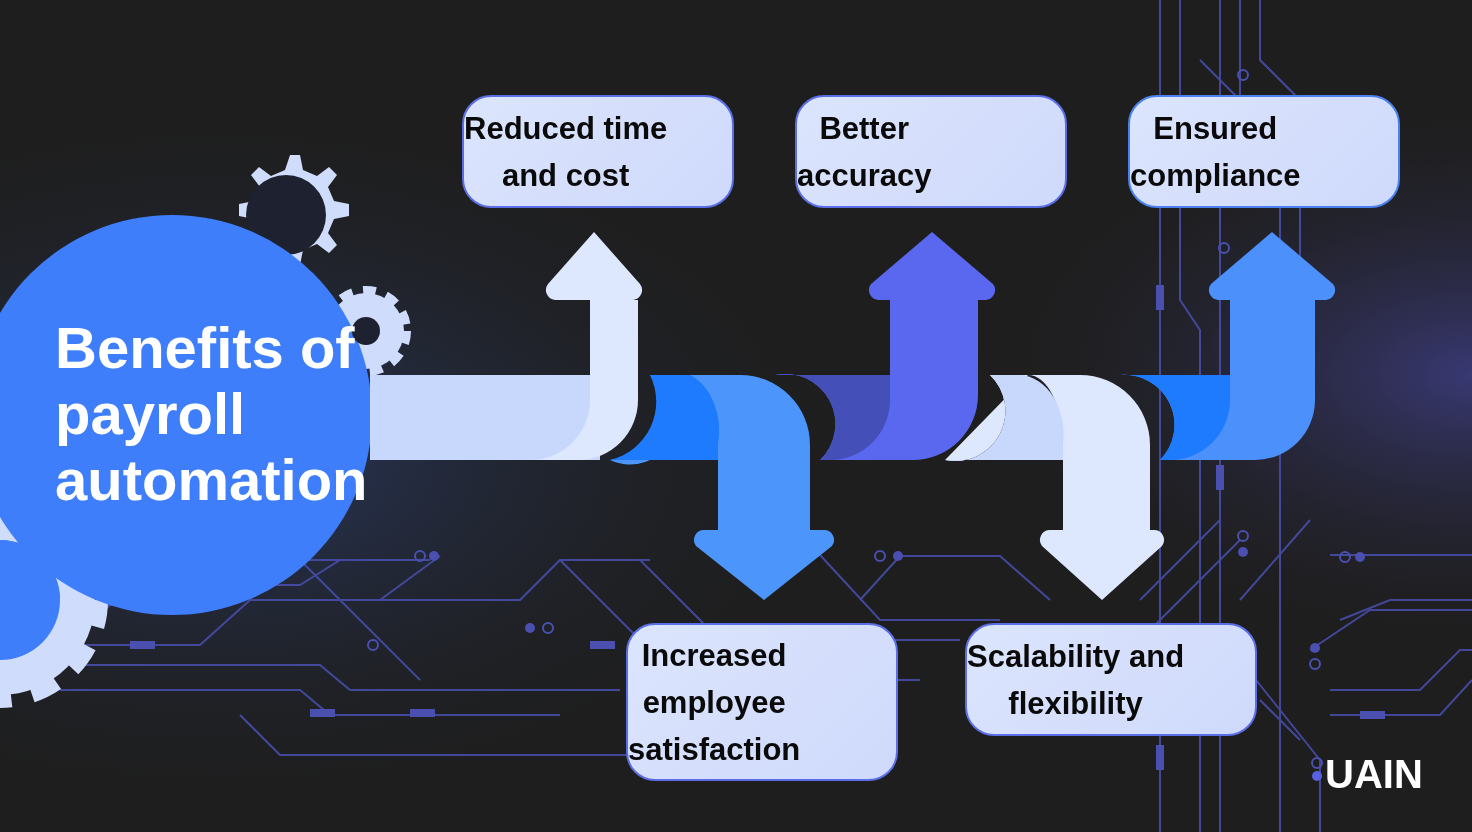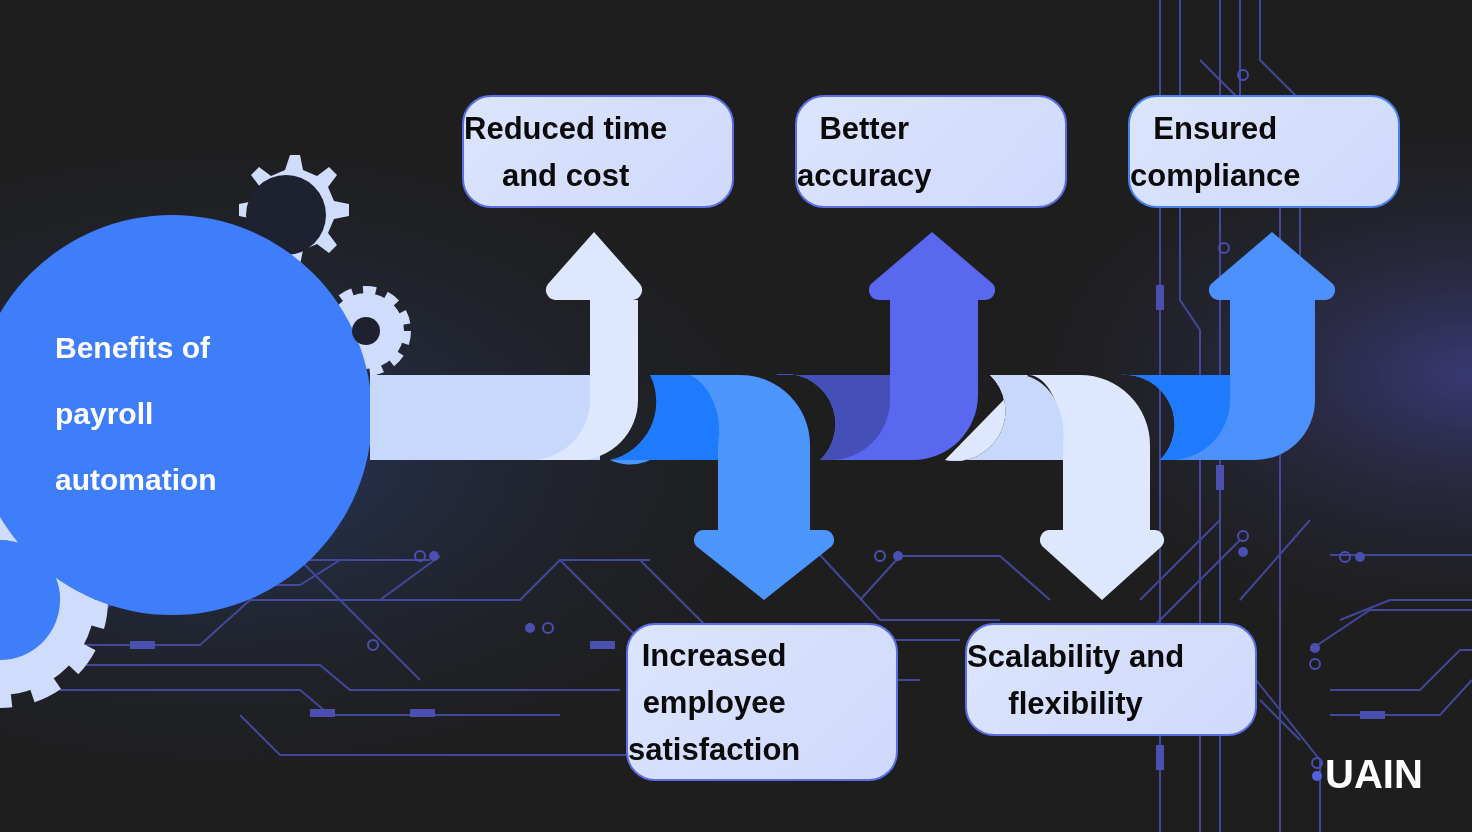--- a/index.html
+++ b/index.html
@@ -1,20 +1,20 @@
 <!DOCTYPE html>
 <html><head>
 <meta charset="utf-8">
 <style>
   html,body{margin:0;padding:0;}
   body{width:1472px;height:832px;overflow:hidden;background:#1e1e1e;font-family:"Liberation Sans",sans-serif;position:relative;}
   #bg{position:absolute;left:0;top:0;}
   .box{position:absolute;background:linear-gradient(135deg,#dbe5fd,#cfd9fb);border:2px solid #5b6ee8;border-radius:29px;display:flex;align-items:center;justify-content:flex-start;text-align:center;color:#0a0a0a;font-weight:bold;font-size:31px;line-height:47px;box-sizing:border-box;}
   .box span{white-space:pre-line;}
-  .title{position:absolute;left:55px;top:315px;color:#fff;font-weight:bold;font-size:30px;line-height:66px;white-space:pre-line;}
+  .title{position:absolute;left:55px;top:315px;color:#fff;font-weight:bold;font-size:58px;line-height:66px;white-space:pre-line;}
   .logo{position:absolute;left:1325px;top:752px;color:#fff;font-weight:bold;font-size:40px;letter-spacing:0px;}
 </style>
 </head>
 <body>
 
 <svg id="bg" width="1472" height="832" viewBox="0 0 1472 832">
   <defs>
     <radialGradient id="glowL" cx="0.15" cy="0.55" r="0.45">
       <stop offset="0" stop-color="#2a3a66" stop-opacity="0.9"></stop>
       <stop offset="1" stop-color="#1e1e1e" stop-opacity="0"></stop>

